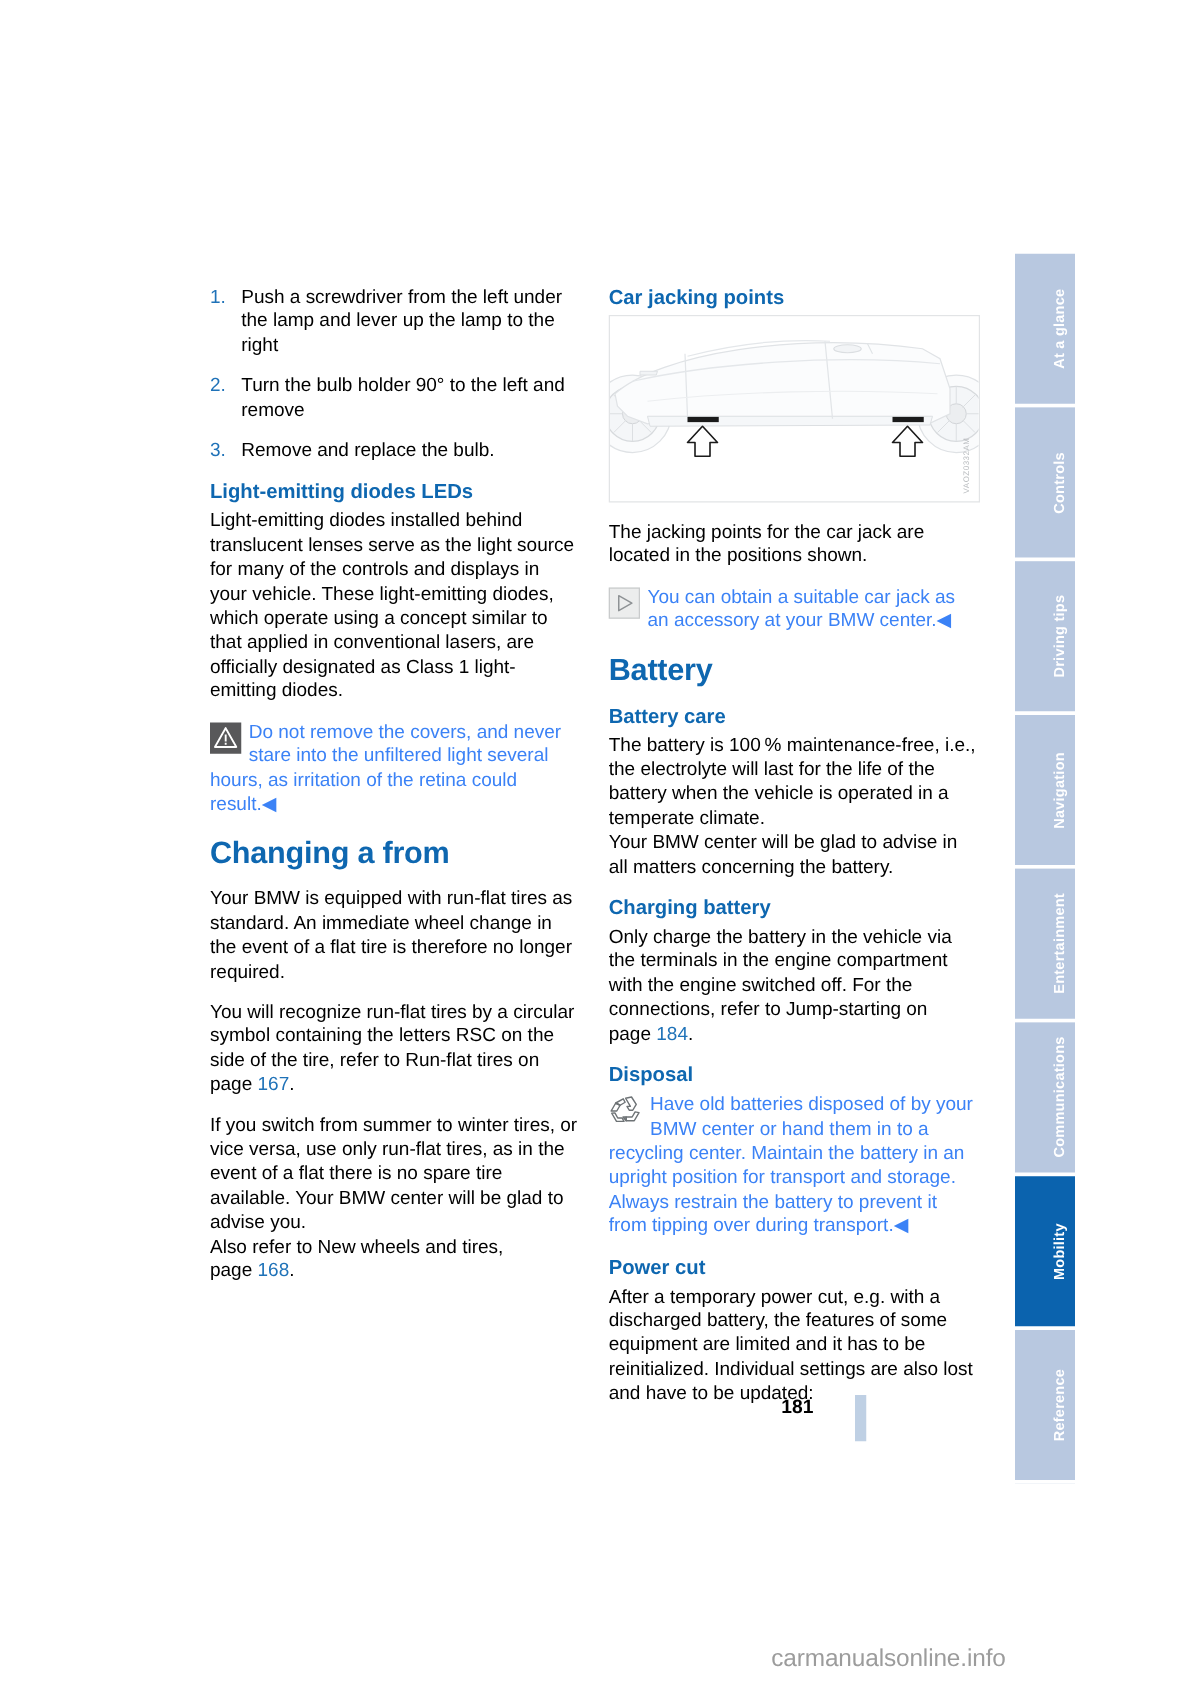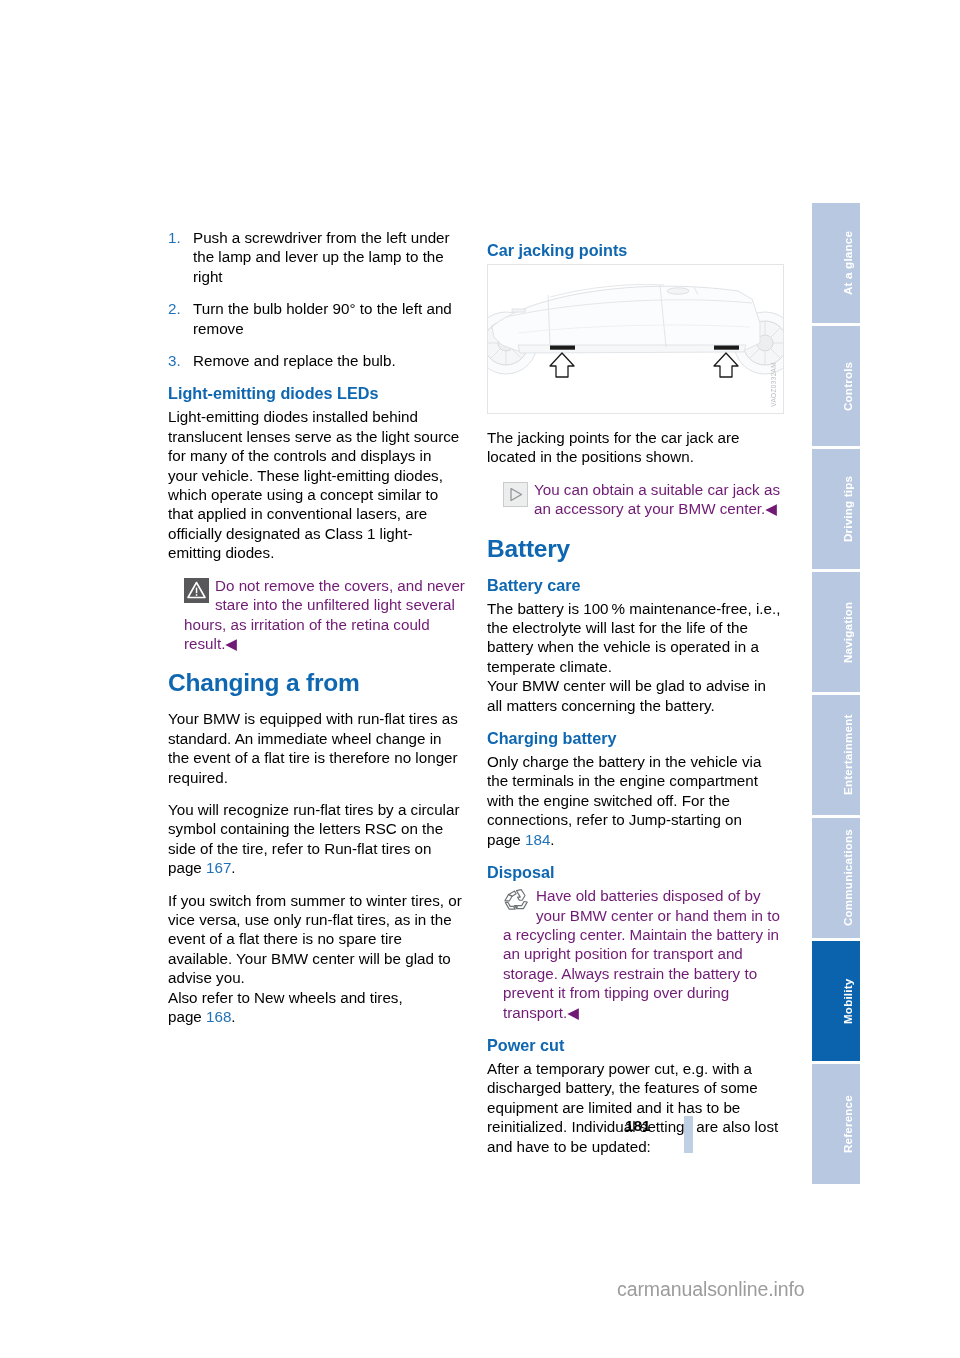--- a/index.html
+++ b/index.html
@@ -45,21 +45,21 @@
     line-height: 28px;
     font-weight: bold;
     margin: 16px 0 12px 0;
     letter-spacing: -0.2px;
   }
   h2.sub {
     color: #0e67b0;
     font-size: 16.2px;
     line-height: 20px;
     font-weight: bold;
-    margin: 12px 0 4px 0;
+    margin: 0 0 4px 0;
   }
   .gap-before-h1 { margin-top: 30px; }
   .gap-before-h2 { margin-top: 18px; }
 
   .pageref { color: #1f72b8; }
 
   
   ol.steps {
     margin: 0;
     padding: 0;
@@ -77,22 +77,22 @@
     color: #1f72b8;
     font-size: 15.2px;
     line-height: 19.4px;
   }
 
   
   .note {
     position: relative;
     font-size: 15.2px;
     line-height: 19.4px;
-    color: #701a75;
-    margin: 0 0 13px 16px;
+    color: #3b82f6;
+    margin: 0 0 13px 0;
   }
   .note .icon {
     float: left;
     margin: 2px 6px 0 0;
   }
   .note .body { }
 
   .icon-warning {
     width: 25px; height: 25px;
     background: #58585a;
@@ -183,21 +183,21 @@
     position: absolute;
     left: 684px;
     top: 1116px;
     width: 9px;
     height: 37px;
     background: #bfd0e4;
   }
   .watermark {
     position: absolute;
     left: 617px;
-    top: 1278px;
+    top: 1316px;
     font-size: 19.5px;
     color: #9c9c9c;
     letter-spacing: -0.1px;
   }
 </style>
 </head>
 <body>
 
 <div class="page">
 

